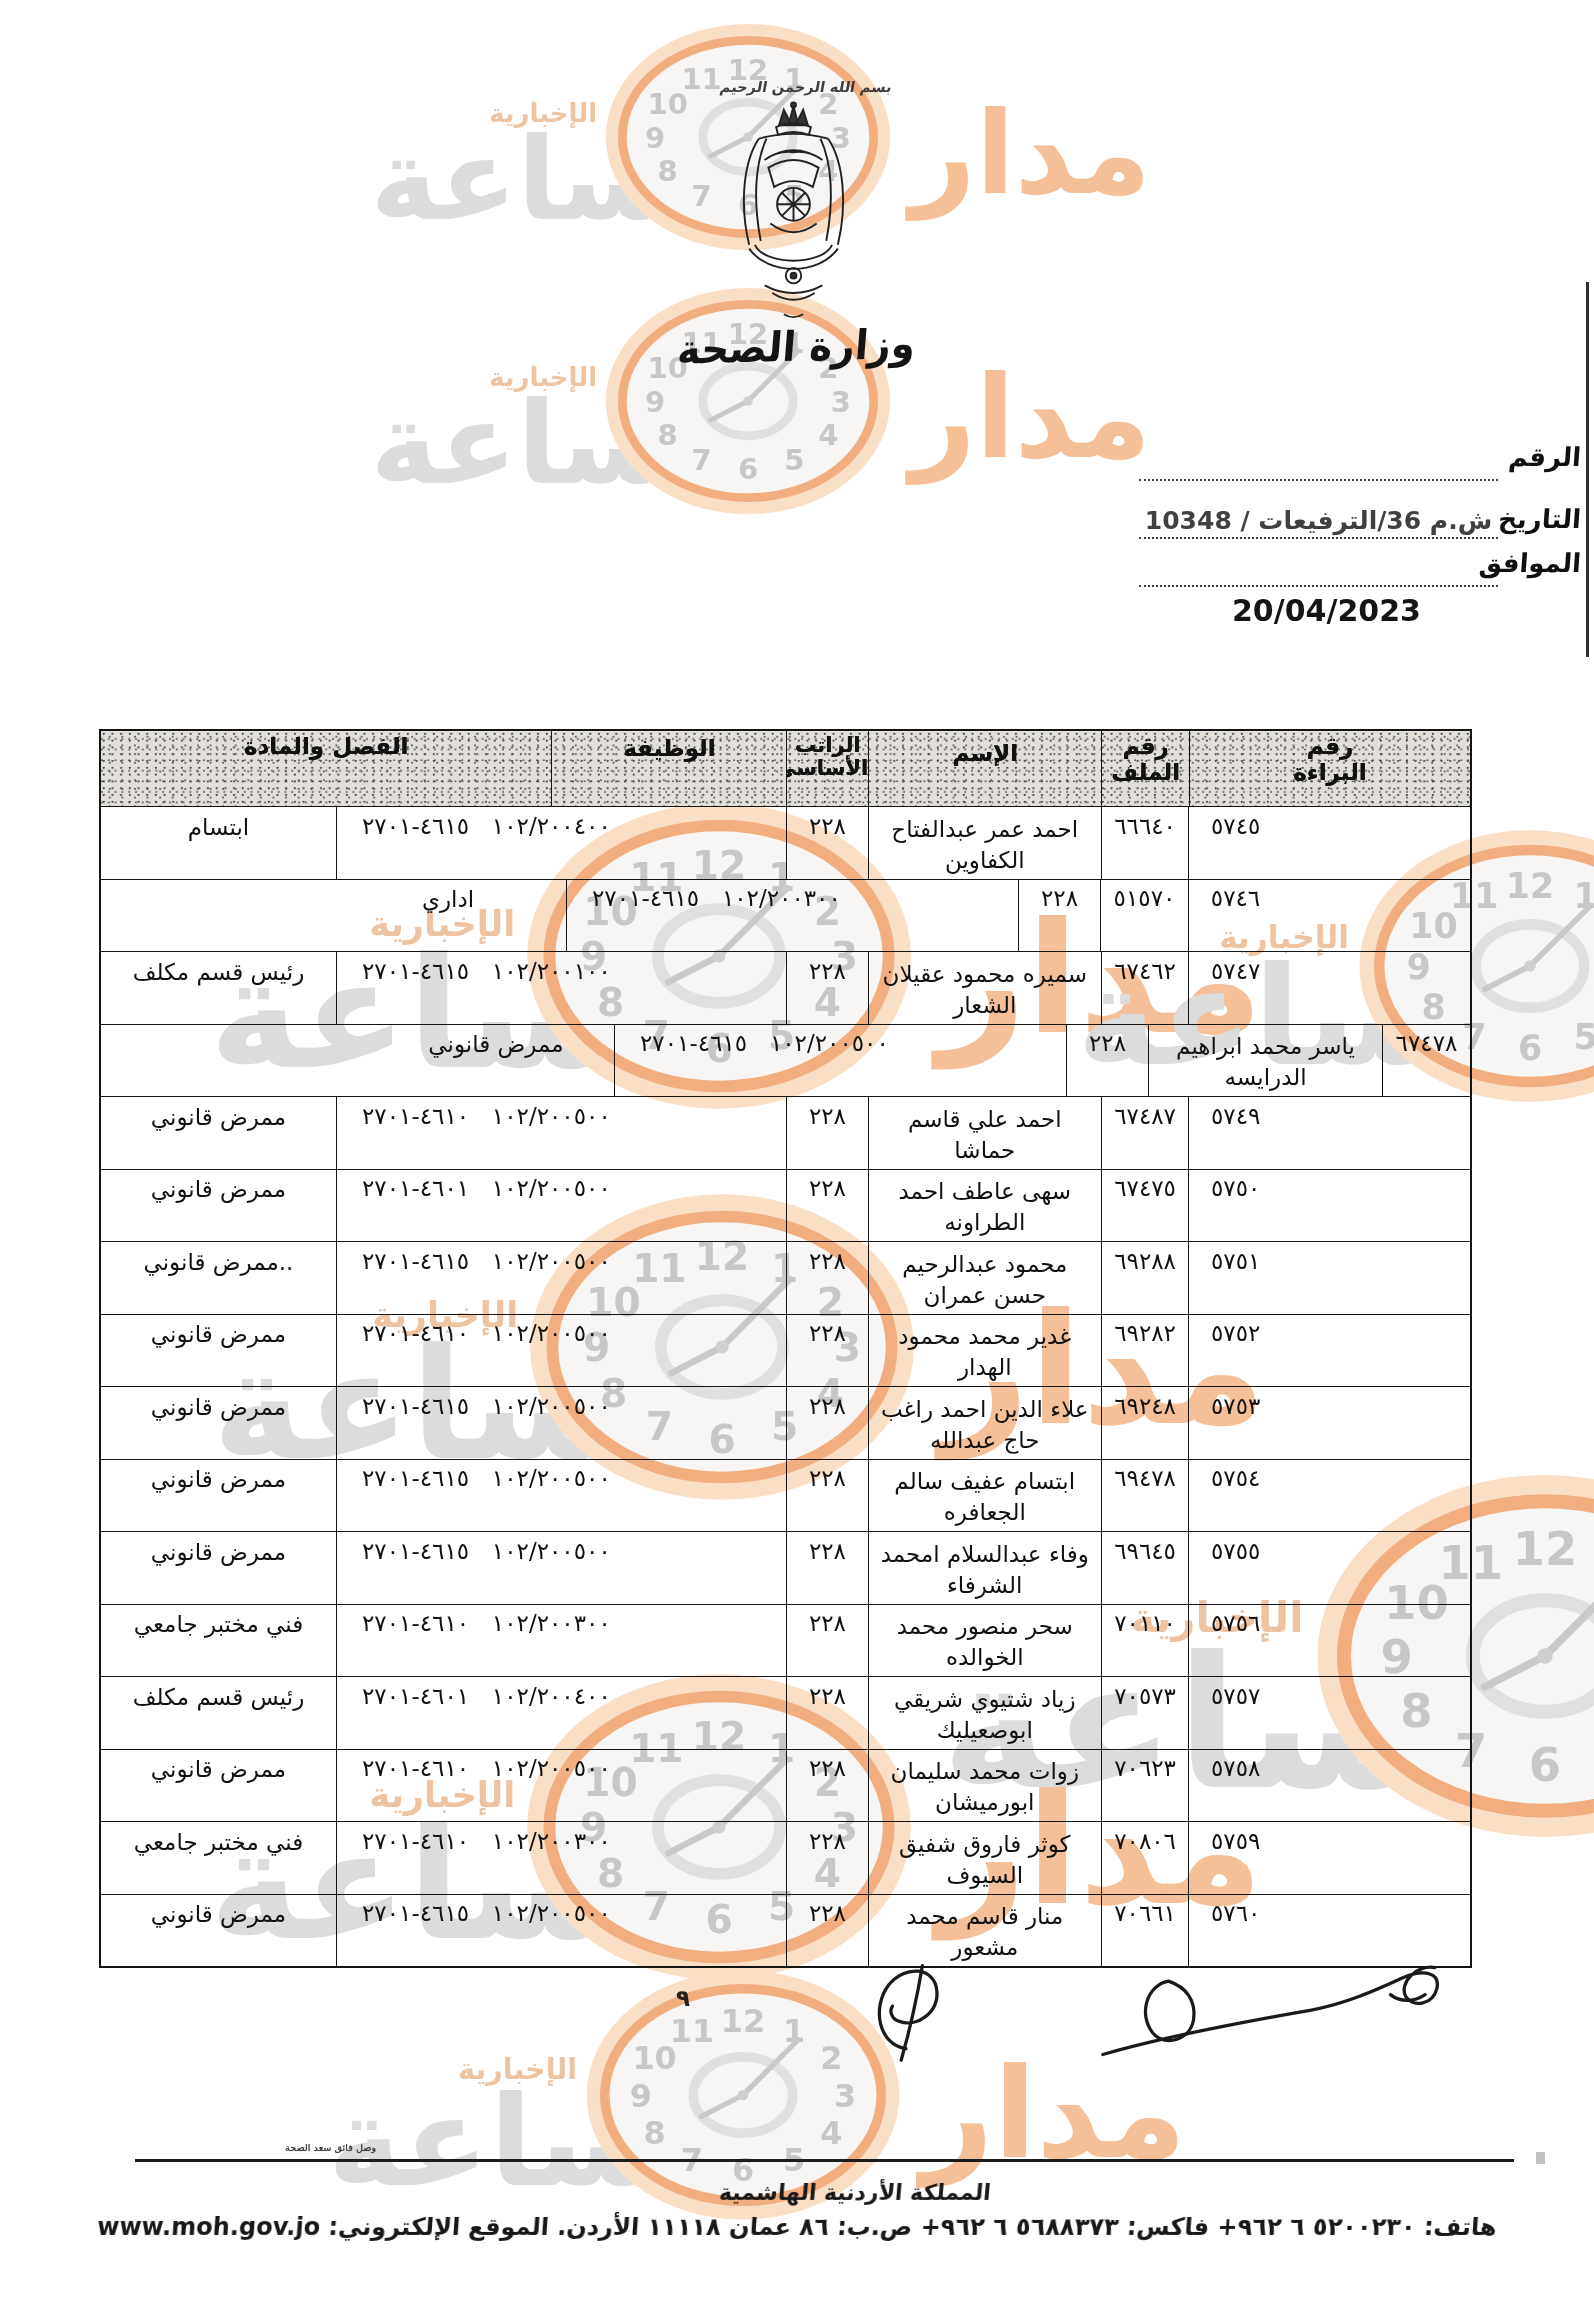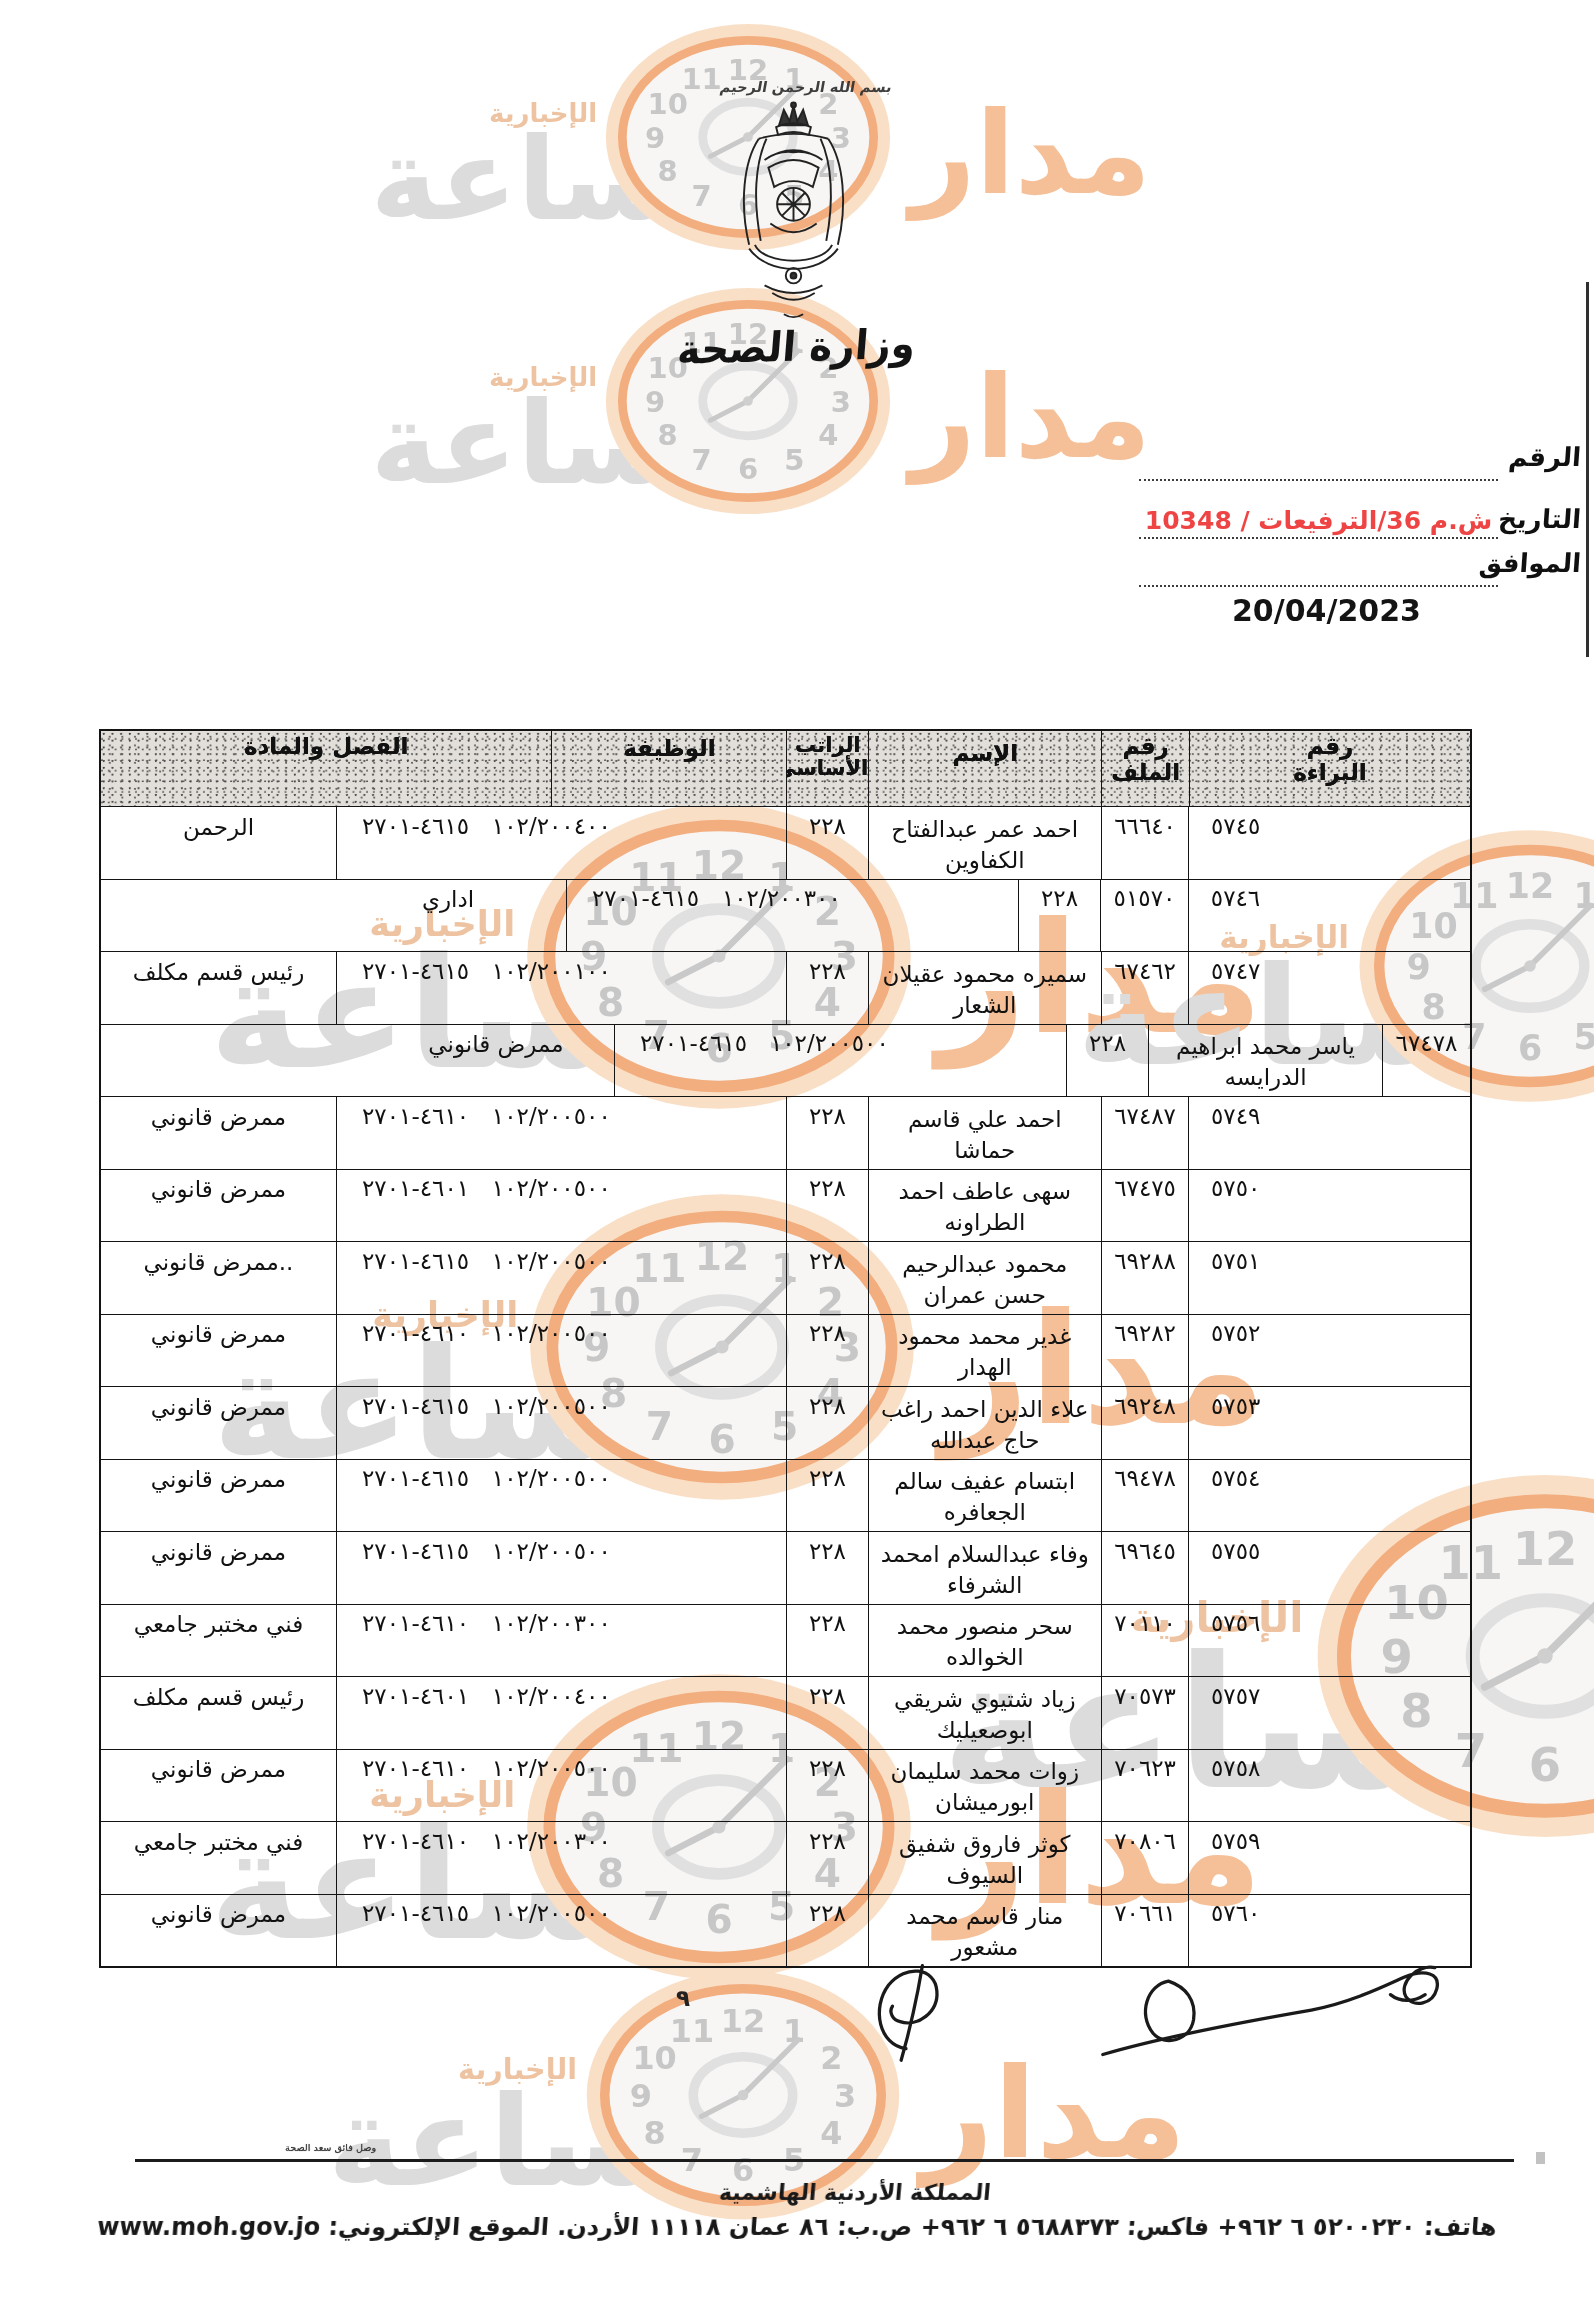--- a/index.html
+++ b/index.html
@@ -24,21 +24,21 @@
   .basmala{left:690px; top:79px; width:232px; text-align:center; font-size:14.5px;
            font-weight:600; color:#2b2b2b; transform:skewX(-10deg); opacity:.9;}
   .emblem{left:726px; top:100px;}
   .ministry{left:618px; top:324px; width:357px; text-align:center; font-size:39px; font-weight:700;
             letter-spacing:-1.9px; color:#141414; transform:skewX(-6deg) rotate(-1.5deg) scaleY(1.05);}
 
   
   .ref-label{right:13.5px; width:97px; text-align:right; font-size:26px; font-weight:700; color:#101010;
              transform:skewX(-4deg);}
   .dotline{right:96px; width:359px; border-bottom:2.9px dotted #3d3d3d; height:29px;}
-  .ref-value{right:96px; width:359px; text-align:center; font-size:25px; font-weight:700; color:#ef4444;
+  .ref-value{right:96px; width:359px; text-align:center; font-size:25px; font-weight:700; color:#404040;
              border-bottom:2.9px dotted #3d3d3d; padding-bottom:1.9px;}
   .greg-date{left:1232px; top:593px; font-size:30px; font-weight:700; color:#141414; direction:ltr;}
 
   
   .tbl{left:99px; top:729px; width:1373px; height:1239px; border:2.9px solid #141414;
        display:flex; flex-direction:column; box-sizing:border-box;}
   .trow{display:flex; flex:1; min-height:0;}
   .trow + .trow{border-top:1.9px solid #141414;}
   .thead{flex:none; height:75px;
        background-color:#e2dfda;
@@ -329,21 +329,21 @@
 الأساسي</div>
         <div class="cell hcell col-job">الوظيفة</div>
         <div class="cell hcell col-article">الفصل والمادة</div>
       </div>
   <div class="trow">
         <div class="cell col-patent">٥٧٤٥</div>
         <div class="cell col-file">٦٦٦٤٠</div>
         <div class="cell col-name">احمد عمر عبدالفتاح الكفاوين</div>
         <div class="cell col-salary">٢٢٨</div>
         <div class="cell col-article">١٠٢/٢٠٠٤٠٠ ٤٦١٥-٢٧٠١</div>
-        <div class="cell col-job">الرحمن</div>
+        <div class="cell col-job">ابتسام</div>
       </div>
       <div class="trow">
         <div class="cell col-patent">٥٧٤٦</div>
         <div class="cell col-file">٥١٥٧٠</div>
         <div class="cell col-salary">٢٢٨</div>
         <div class="cell col-article">١٠٢/٢٠٠٣٠٠ ٤٦١٥-٢٧٠١</div>
         <div class="cell col-job">اداري</div>
       </div>
       <div class="trow">
         <div class="cell col-patent">٥٧٤٧</div>

